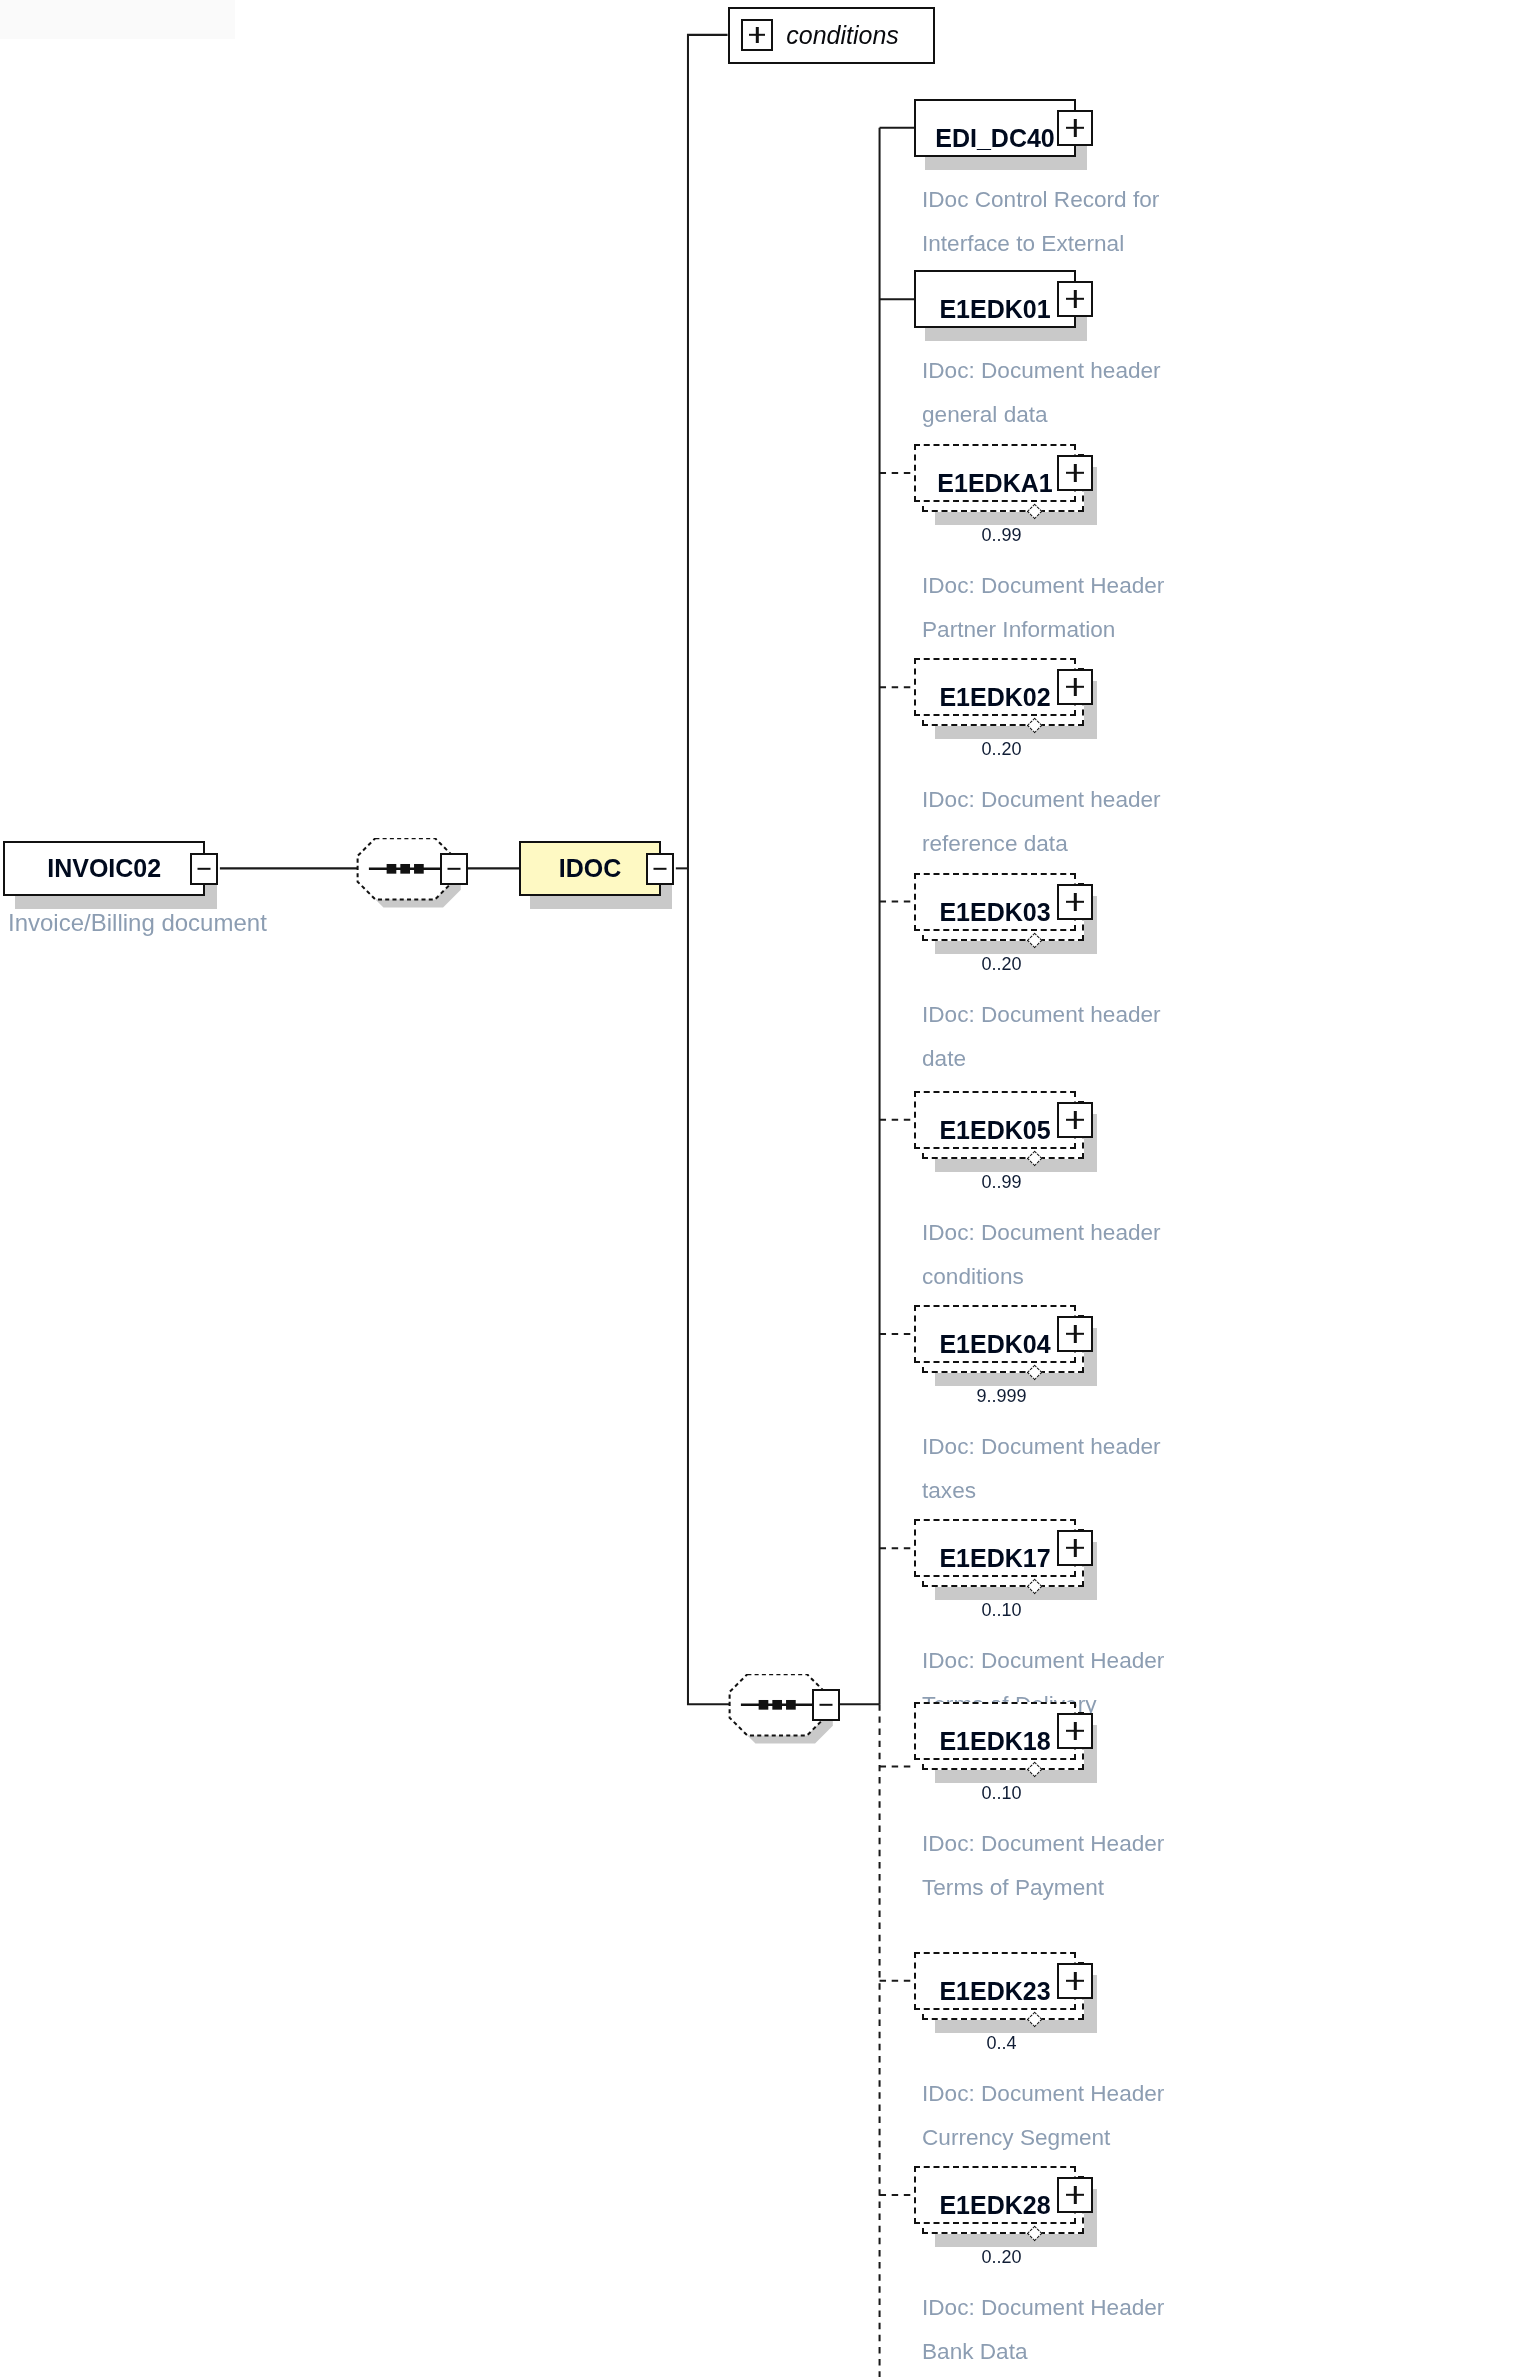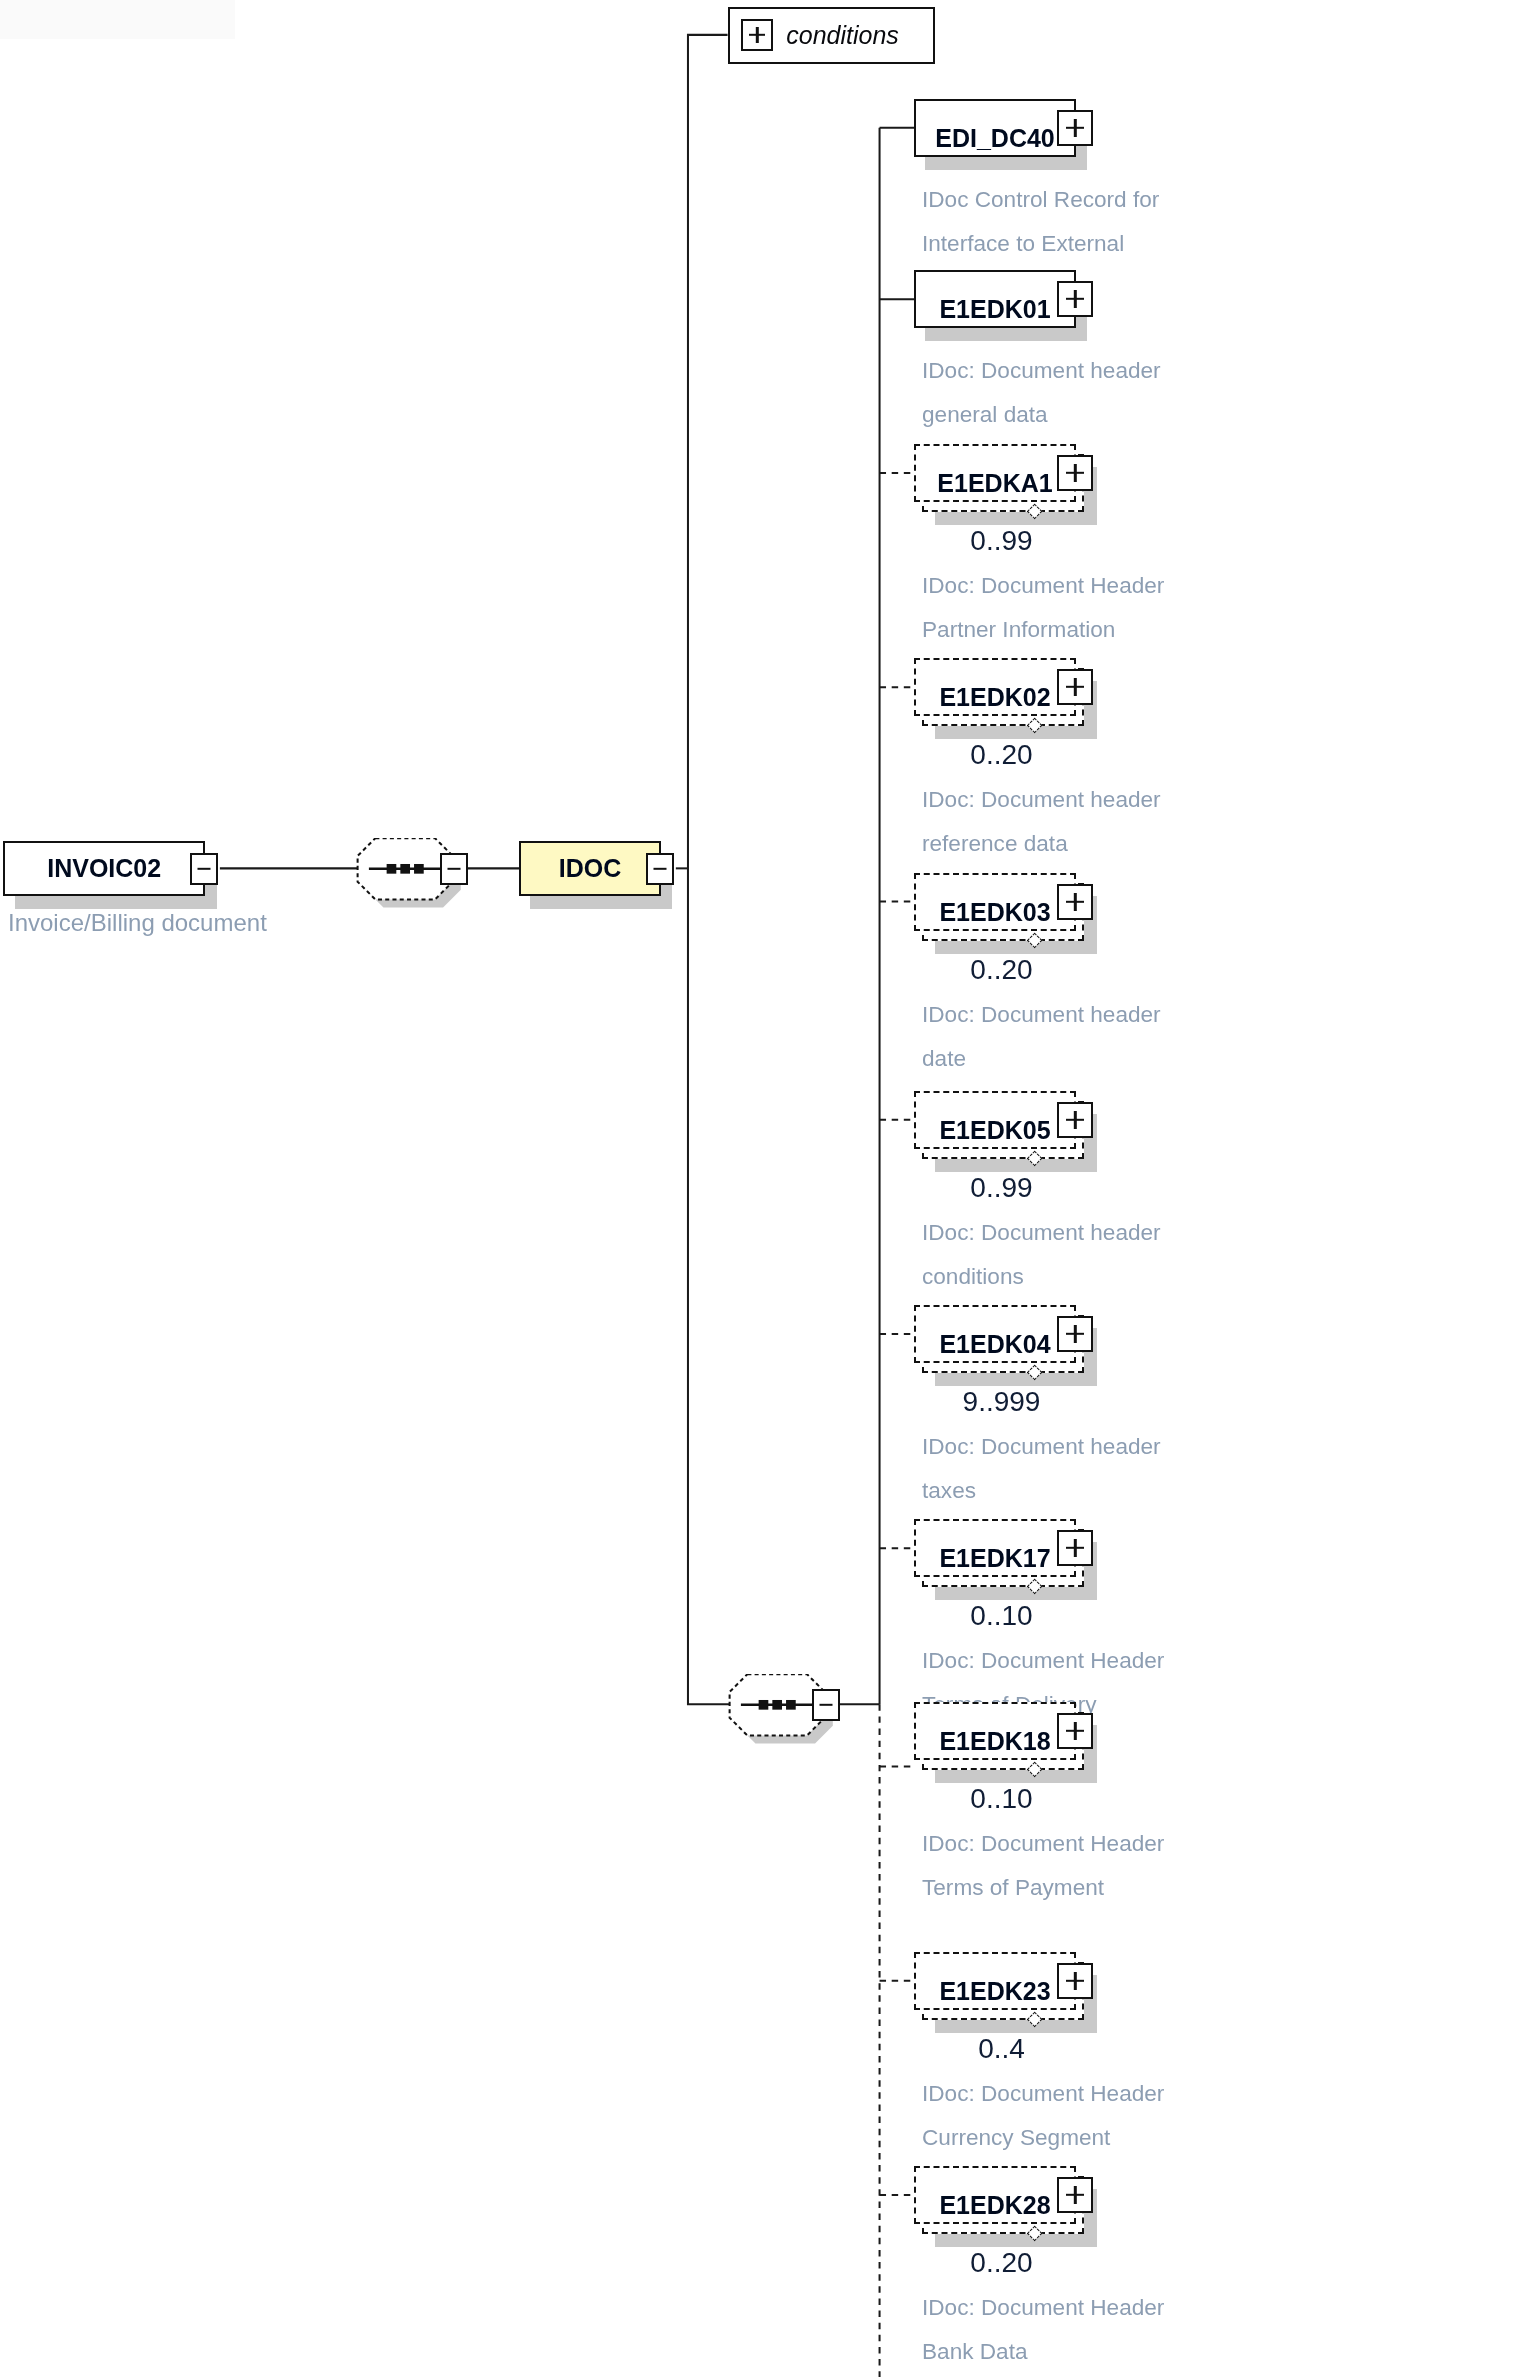--- a/index.html
+++ b/index.html
@@ -63,21 +63,21 @@
   .seg .backbox::after{ 
     content:"";position:absolute;right:42px;bottom:-8px;width:11.3px;height:11.3px;background:#fff;
     border:1.6px dashed #111;transform:rotate(45deg);box-sizing:border-box;
   }
   .seg .segshadow{position:absolute;background:#c9c9c9;z-index:1;}
   .seg.optional .segshadow{left:21px;top:22.6px;width:162px;height:58px;}
   .seg.required .segshadow{left:11.3px;top:13px;width:162px;height:58px;}
   .seg .bname{font-weight:bold;font-size:25px;color:#000a1e;position:relative;z-index:6;margin-top:20px;}
   .occurs{
     position:absolute;left:0;top:81px;width:175px;text-align:center;
-    font-size:28px;color:#101d35;z-index:6;
+    font-size:18px;color:#101d35;z-index:6;
   }
   .desc{
     position:absolute;left:8px;width:275px;font-size:22.6px;line-height:44px;
     color:#8c9db2;white-space:pre-line;z-index:6;
   }
   .seg.optional .desc{top:120px;}
   .seg.required .desc{top:79px;}
 
   
   .rootlabel{

